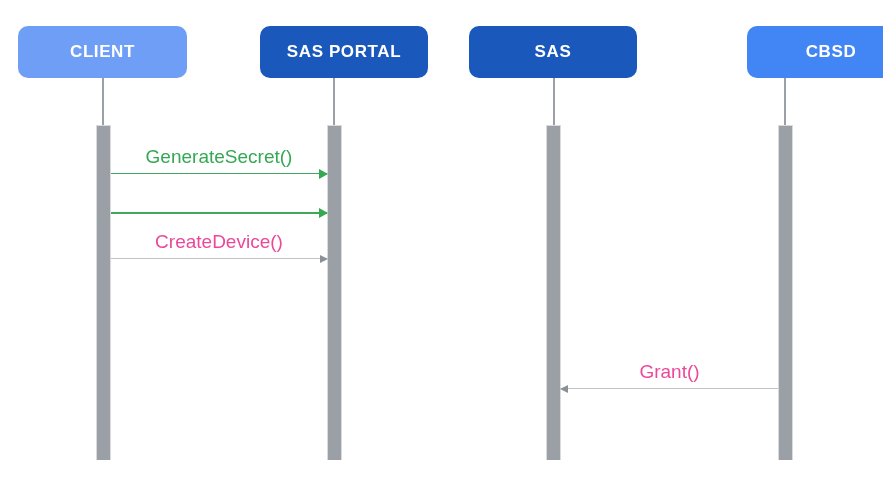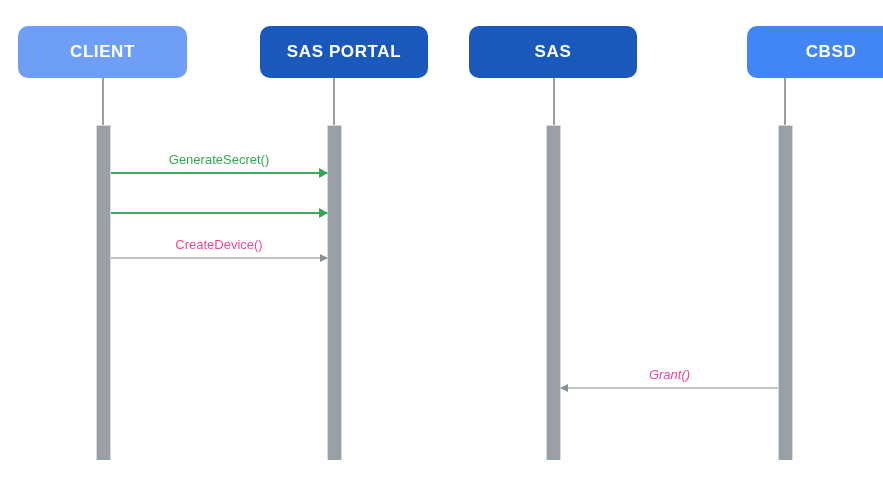--- a/index.html
+++ b/index.html
@@ -55,21 +55,21 @@
   
   .message {
     position: absolute;
     height: 28px;
     display: flex;
     flex-direction: column;
     justify-content: flex-end;
   }
   .msg-label {
     text-align: center;
-    font-size: 13px;
+    font-size: 19px;
     margin-bottom: 5px;
     white-space: nowrap;
   }
   .msg-line {
     position: relative;
     height: 2px;
   }
   .green .msg-label { color: #34a853; }
   .green .msg-line  { background: #41a75f; }
   .gray  .msg-label { color: #ec4899; }
@@ -135,20 +135,20 @@
 
   <div class="message gray" style="left:111px; top:231px; width:216px;">
     <div class="msg-label">CreateDevice()</div>
     <div class="msg-line">
       <span class="head head-right"></span>
     </div>
   </div>
 
 
 
-  <div class="message gray" style="left:561px; top:361px; width:217px;font-style:italic;">
+  <div class="message gray" style="left:561px; top:361px; width:217px;">
     <div class="msg-label">Grant()</div>
     <div class="msg-line">
       <span class="head head-left"></span>
     </div>
   </div>
 
 </div>
 
 </body></html>

